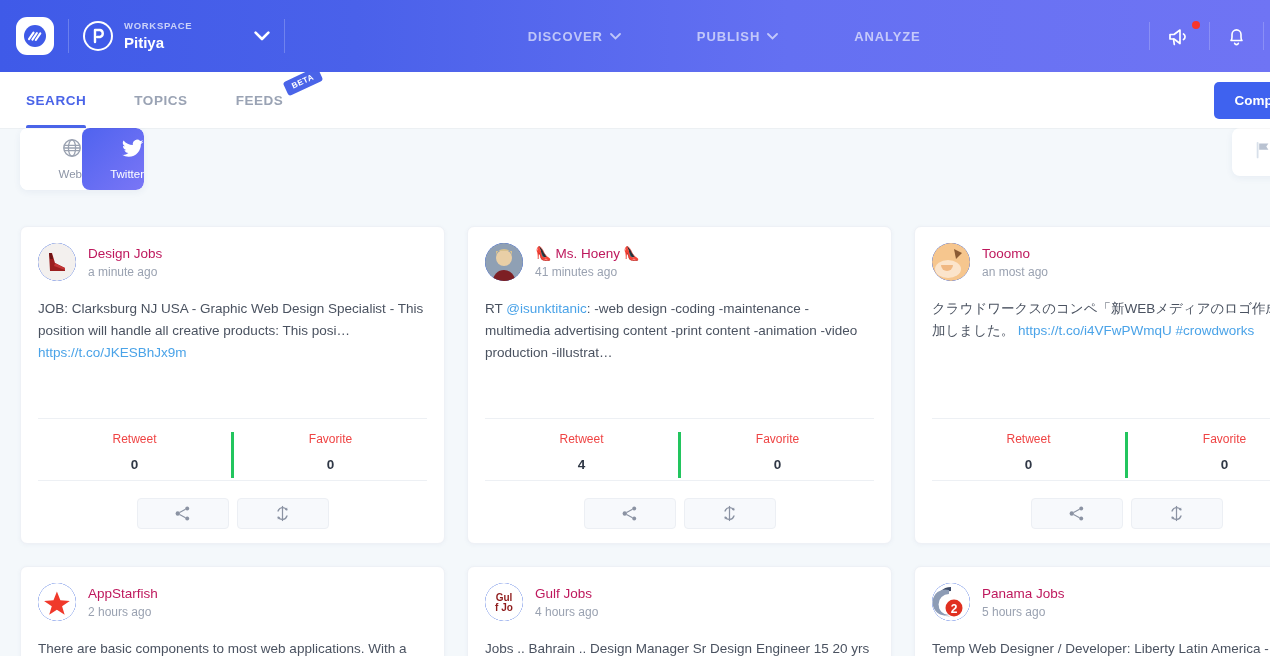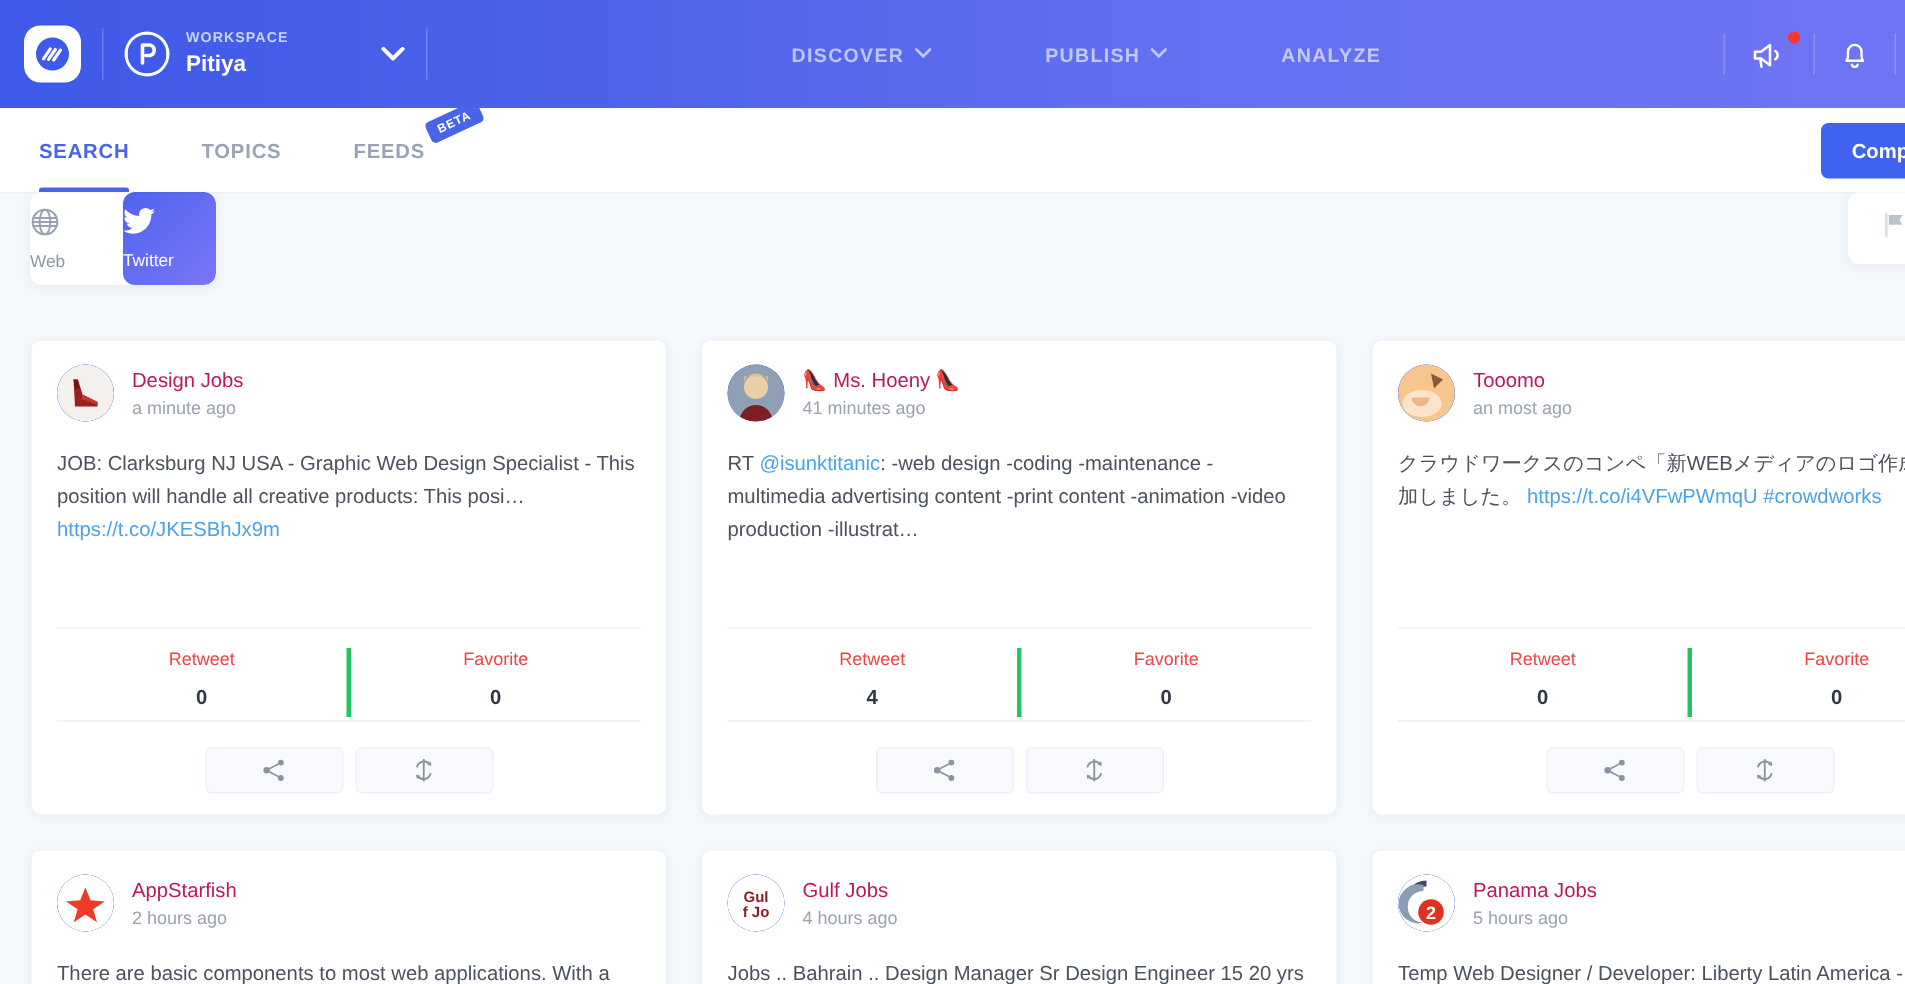--- a/index.html
+++ b/index.html
@@ -154,21 +154,21 @@
     display: flex;
     background: #ffffff;
     border-radius: 8px;
     box-shadow: 0 2px 7px rgba(60,80,140,0.07);
     overflow: hidden;
     margin-top: 0;
   }
   .src {
     width: 62px; height: 62px;
     display: flex; flex-direction: column;
-    align-items: flex-start; justify-content: center;
+    align-items: flex-end; justify-content: center;
     gap: 6px;
     cursor: pointer;
     background: #fff;
   }
   .src .lbl { font-size: 11.5px; color: #8d95a6; }
   .src.active {
     background: linear-gradient(135deg, #4f63ef 0%, #7a76f6 100%);
     border-radius: 8px;
   }
   .src.active .lbl { color: #ffffff; }

